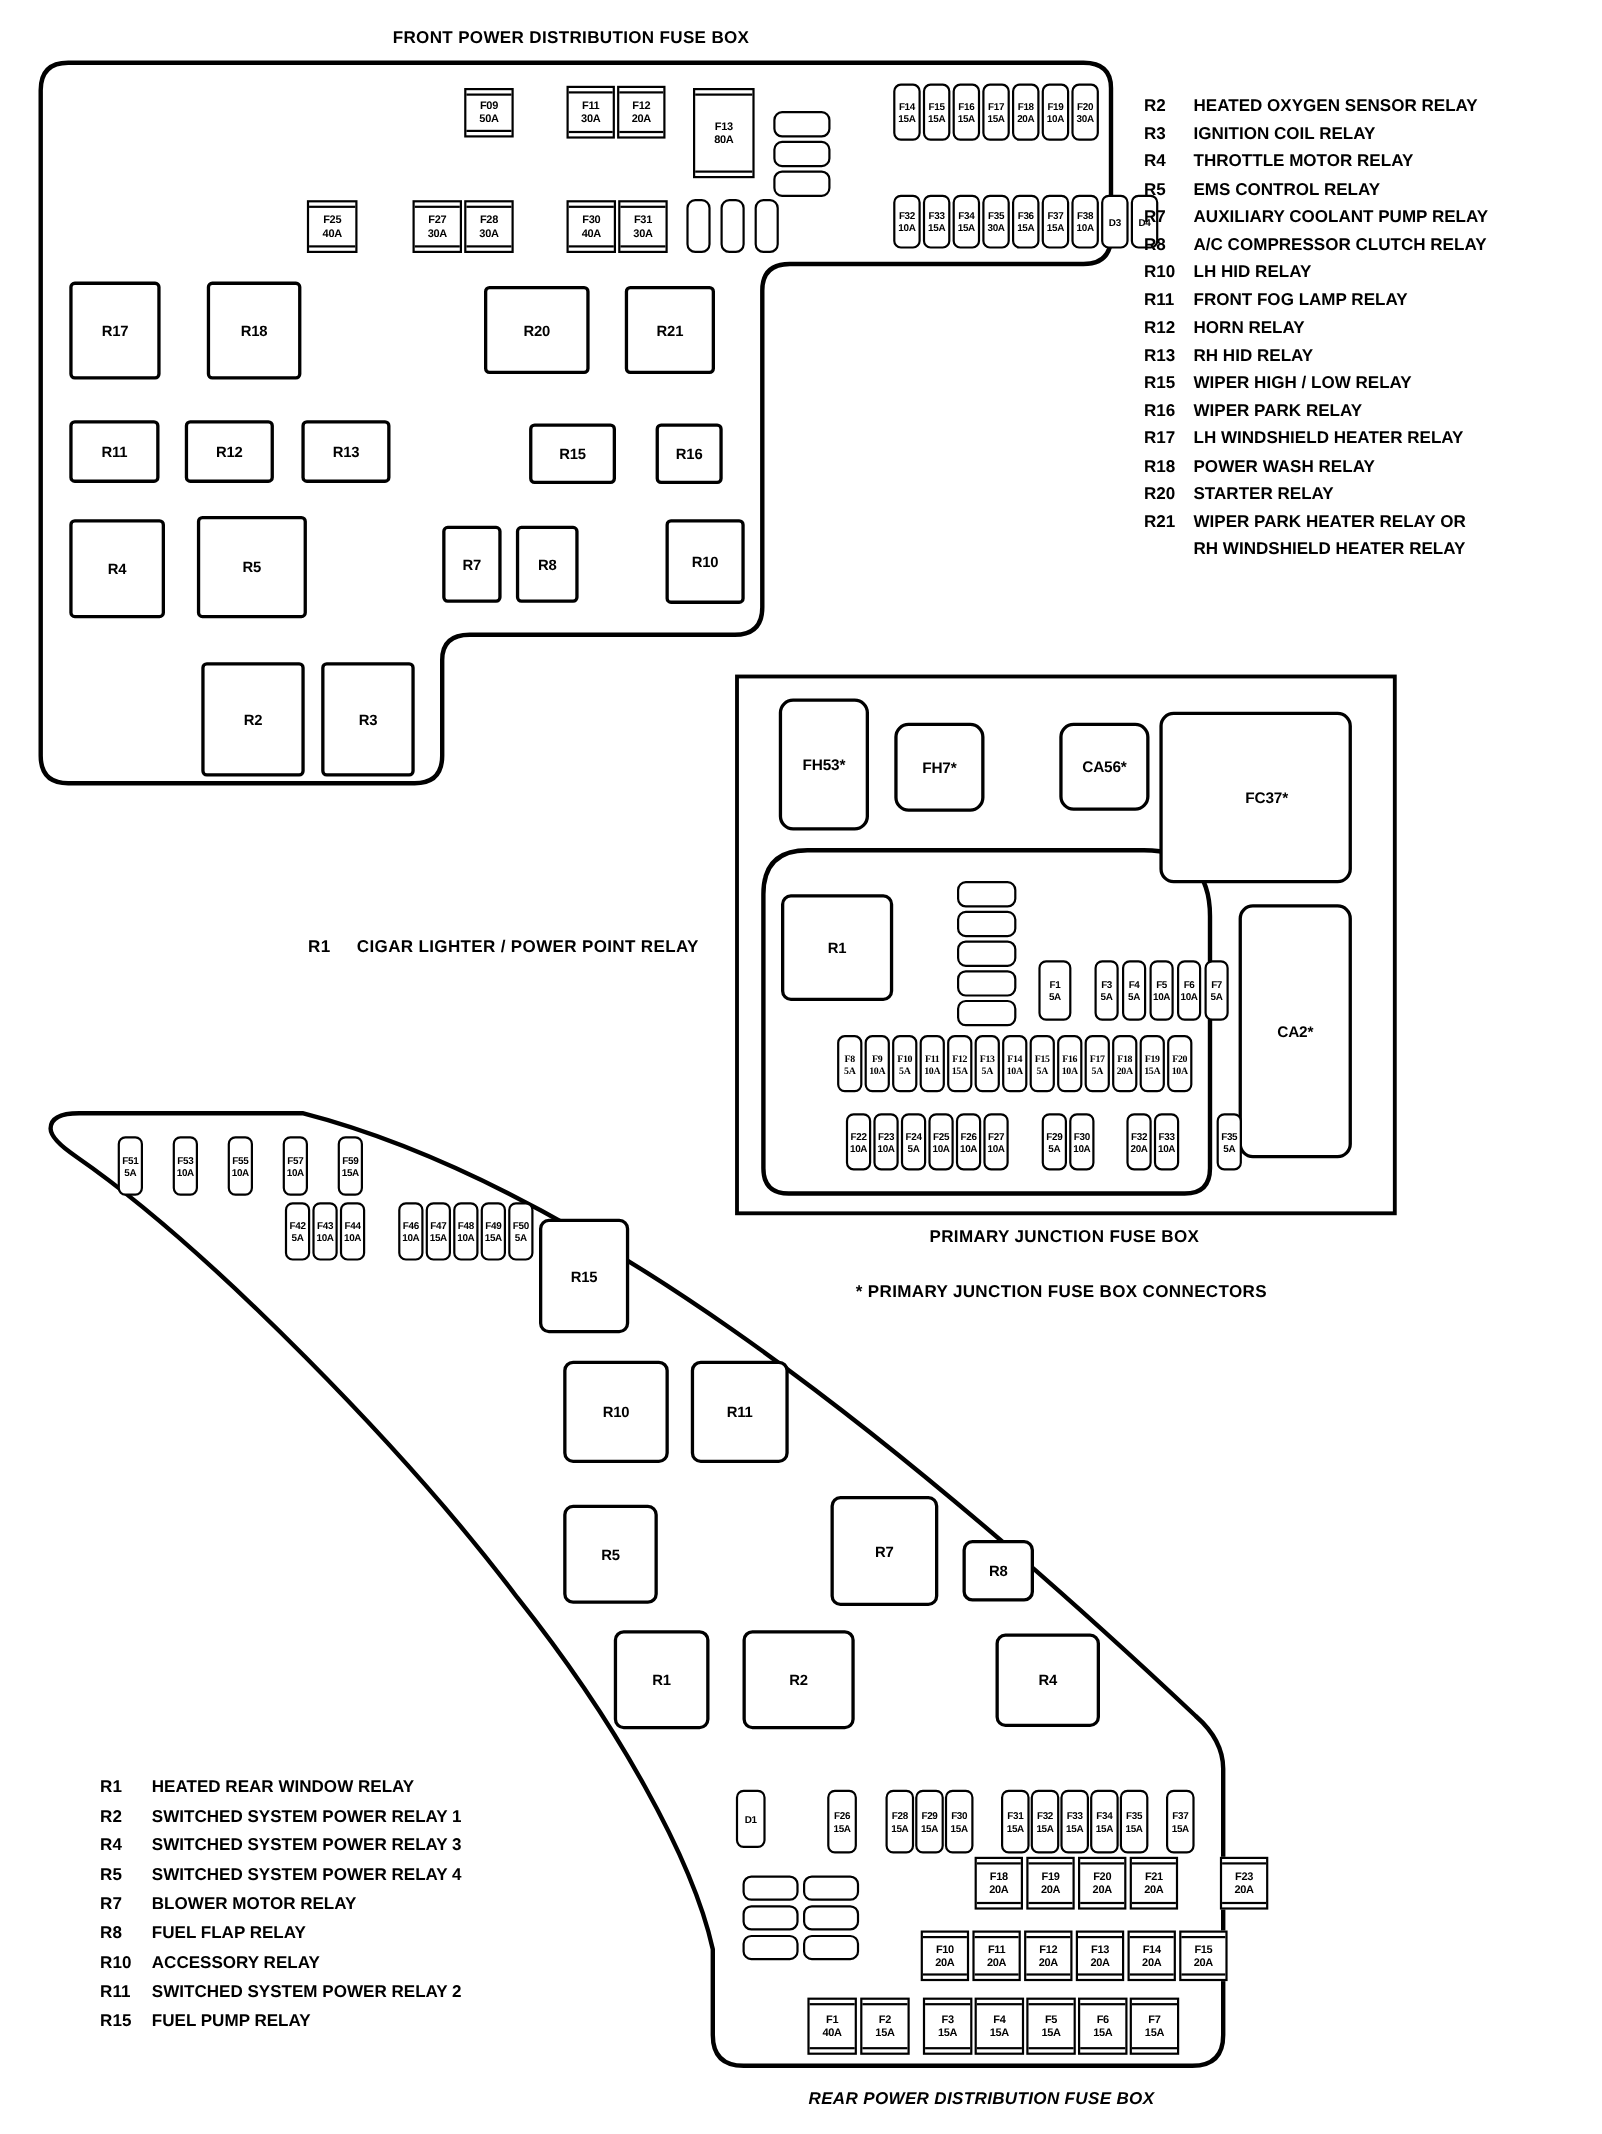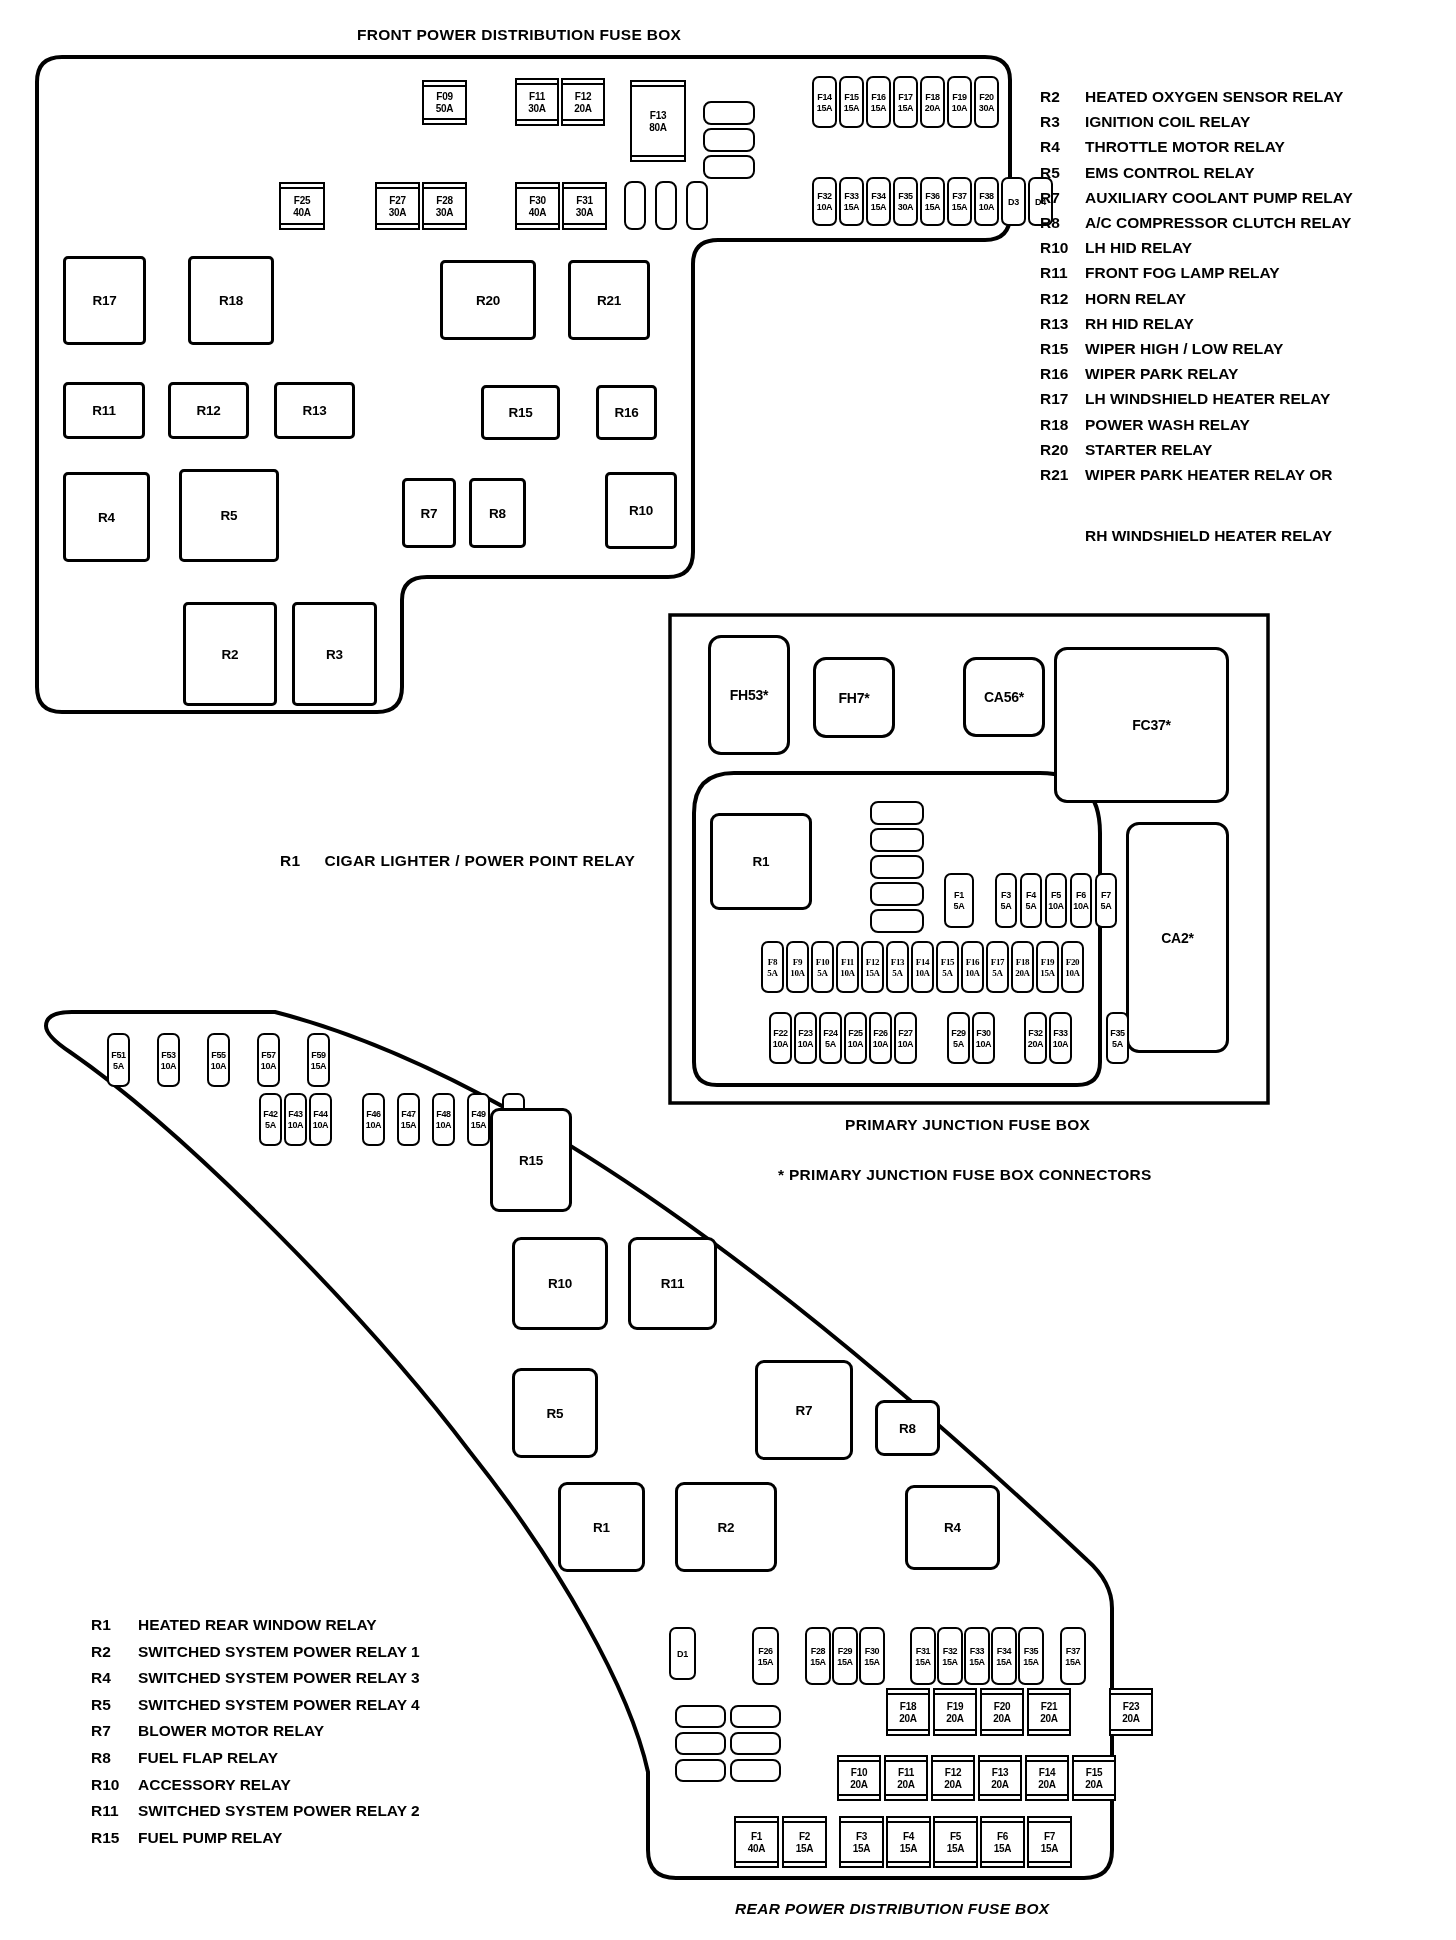--- a/index.html
+++ b/index.html
@@ -18,21 +18,21 @@
   .maxi .fuse span{font-size:var(--ffs,10px);line-height:11px;}
   .blank{flex:0 0 auto;border:2.5px solid #000;border-radius:8px;box-sizing:border-box;background:#fff;}
   
   .relay{position:absolute;border:3px solid #000;border-radius:5px;display:flex;align-items:center;justify-content:center;font-size:13.5px;letter-spacing:-.2px;box-sizing:border-box;background:#fff;white-space:nowrap;}
   .conn{border-radius:13px;font-size:14px;}
   
   .legend{position:absolute;font-size:15.5px;}
   .legend-row{display:flex;line-height:25.2px;white-space:nowrap;}
   .lcode{flex:0 0 45px;}
   .llabel{flex:0 0 auto;}
-  .cont .llabel{margin-left:45px;margin-top:36px;}
+  .cont .llabel{margin-left:45px;}
   #rear-legend .legend-row{line-height:26.6px;}
   #rear-legend .lcode{flex:0 0 47px;}
   
   #rblanks{position:absolute;display:flex;flex-wrap:wrap;width:110px;gap:4px;}
   #rblanks .blank{width:51px;height:23px;}
   #fblank1 .blank{width:52px;height:24px;}
   #fblank2 .blank{width:22px;height:49px;}
   #jblank .blank{width:54px;height:24px;}
 </style>
 </head>
@@ -438,21 +438,21 @@
     </div>
     <div class="fuse">
       <span>F43</span>
       <span>10A</span>
     </div>
     <div class="fuse">
       <span>F44</span>
       <span>10A</span>
     </div>
   </div>
-<div class="frow" style="left:315px;top:1093px;gap:12px;--fw:23px;--fh:53px;">
+<div class="frow" style="left:315px;top:1093px;gap:2px;--fw:23px;--fh:53px;">
     <div class="fuse">
       <span>F46</span>
       <span>10A</span>
     </div>
     <div class="fuse">
       <span>F47</span>
       <span>15A</span>
     </div>
     <div class="fuse">
       <span>F48</span>

